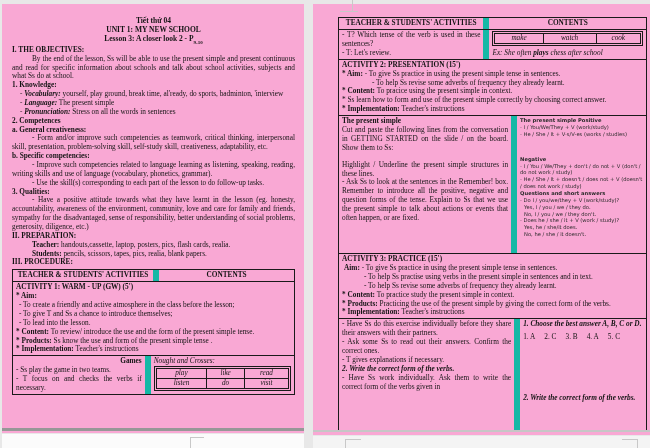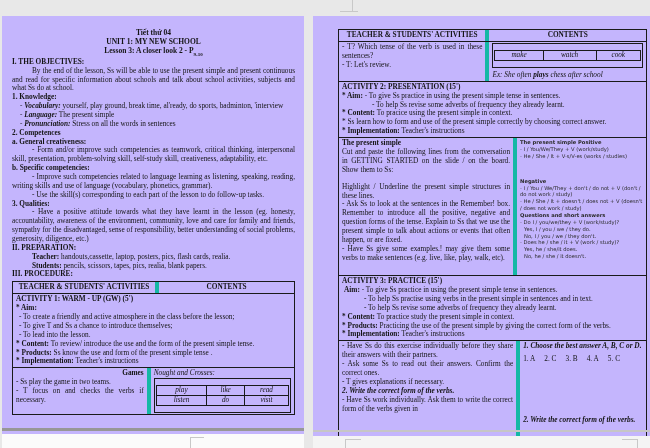--- a/index.html
+++ b/index.html
@@ -1,18 +1,18 @@
 <!DOCTYPE html>
 <html><head>
 <meta charset="utf-8">
 <style>
   html,body{margin:0;padding:0;}
   .screen{position:relative;width:650px;height:448px;background:#e8e8e8;overflow:hidden;
           font-family:"Liberation Serif",serif;color:#141414;}
-  .page{position:absolute;top:16px;background:#c4b5fd;}
+  .page{position:absolute;top:4px;background:#f9a8d4;}
   #pageL{left:2px;width:302px;height:429px;}
   #pageR{left:313px;width:337px;height:431px;}
   
   .shadowL{position:absolute;left:2px;top:428px;width:302px;height:3px;background:#979797;}
   .shadowR{position:absolute;left:313px;top:430px;width:337px;height:2px;background:#c6c6c6;}
   .nextL{position:absolute;left:2px;top:434px;width:302px;height:14px;background:#fbfbfb;}
   .nextR{position:absolute;left:313px;top:436px;width:337px;height:12px;background:#f4f4f4;}
   .mark{position:absolute;background:#c8c8c8;}
   
   p{margin:0;text-align:justify;}
@@ -25,25 +25,25 @@
   .titleblock p{text-align:center;font-weight:bold;font-size:7.5px;}
   sub{font-size:5px;}
   .indent1{text-indent:20px;}
   .indent2{text-indent:8px;}
   .mL20{margin-left:20px;}
   
   .dtable{border:1px solid #1a1a1a;font-size:7.3px;line-height:1.22;}
   .drow{display:flex;border-top:1px solid #1a1a1a;}
   .drow:first-child{border-top:none;}
   .dcell{padding:1px 3px;box-sizing:border-box;}
-  .dcell.sep{border-right:4px solid #14b8a6;}
+  .dcell.sep{border-right:6px solid #14b8a6;}
   .hdr{font-weight:bold;text-align:center;padding:1px 2px;}
   .full{width:100%;padding:1px 3px;box-sizing:border-box;}
   
-  .mini{width:100%;border-collapse:collapse;margin:5px 0;}
+  .mini{width:100%;border-collapse:collapse;margin:0 0;}
   .mini td{border:1px solid #1a1a1a;text-align:center;font-style:italic;font-size:7.2px;padding:0 2px;height:9px;}
   .miniwrap{border:1px solid #1a1a1a;padding:1px;}
   
   .innerR{padding:13px 5px 0 25px;}
   .remember{font-family:"DejaVu Sans",sans-serif;font-size:5.2px;line-height:1.32;color:#2a2a2a;}
   .remember p{text-align:left;}
   .remember .h{font-weight:bold;}
   .ansrow{display:flex;gap:9px;margin-top:4px;}
   .gapS{height:8px;}
 </style>
@@ -162,21 +162,20 @@
             <p><span class="b">* Implementation:</span><span> Teacher's instructions</span></p>
           </div>
         </div>
         <div class="drow" style="min-height:137px;">
           <div class="dcell sep" style="width:58%;">
             <p class="b">The present simple</p>
             <p>Cut and paste the following lines from the conversation in GETTING STARTED on the slide / on the board. Show them to Ss:</p>
             <div class="gapS"></div>
             <p>Highlight / Underline the present simple structures in these lines.</p>
             <p>- Ask Ss to look at the sentences in the Remember! box. Remember to introduce all the positive, negative and question forms of the tense. Explain to Ss that we use the present simple to talk about actions or events that often happen, or are fixed.</p>
-            <p>- Have Ss give some examples.! may give them some verbs to make sentences (e.g. live, like, play, walk, etc).</p>
           </div>
           <div class="dcell remember" style="width:42%;">
             <p class="h">The present simple Positive</p>
             <p>- I / You/We/They + V (work/study)</p>
             <p>- He / She / It + V-s/V-es (works / studies)</p>
             <div style="height:18px;"></div>
             <p class="h">Negative</p>
             <p>- I / You / We/They + don't / do not + V (don't / do not work / study)</p>
             <p>- He / She / It + doesn't / does not + V (doesn't / does not work / study)</p>
             <p class="h">Questions and short answers</p>

